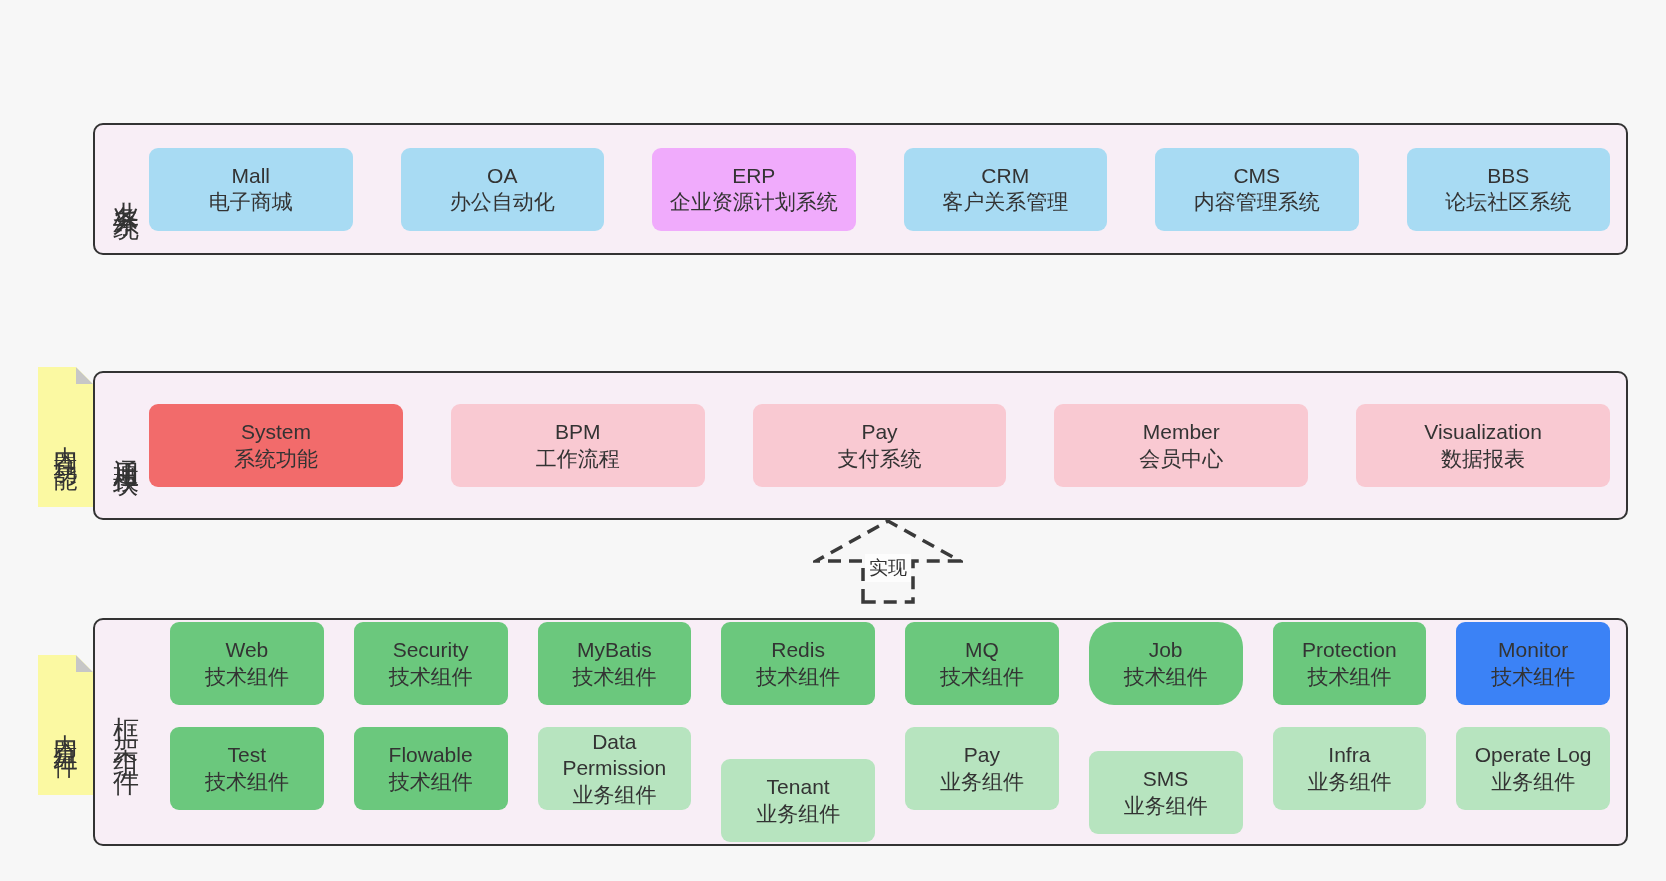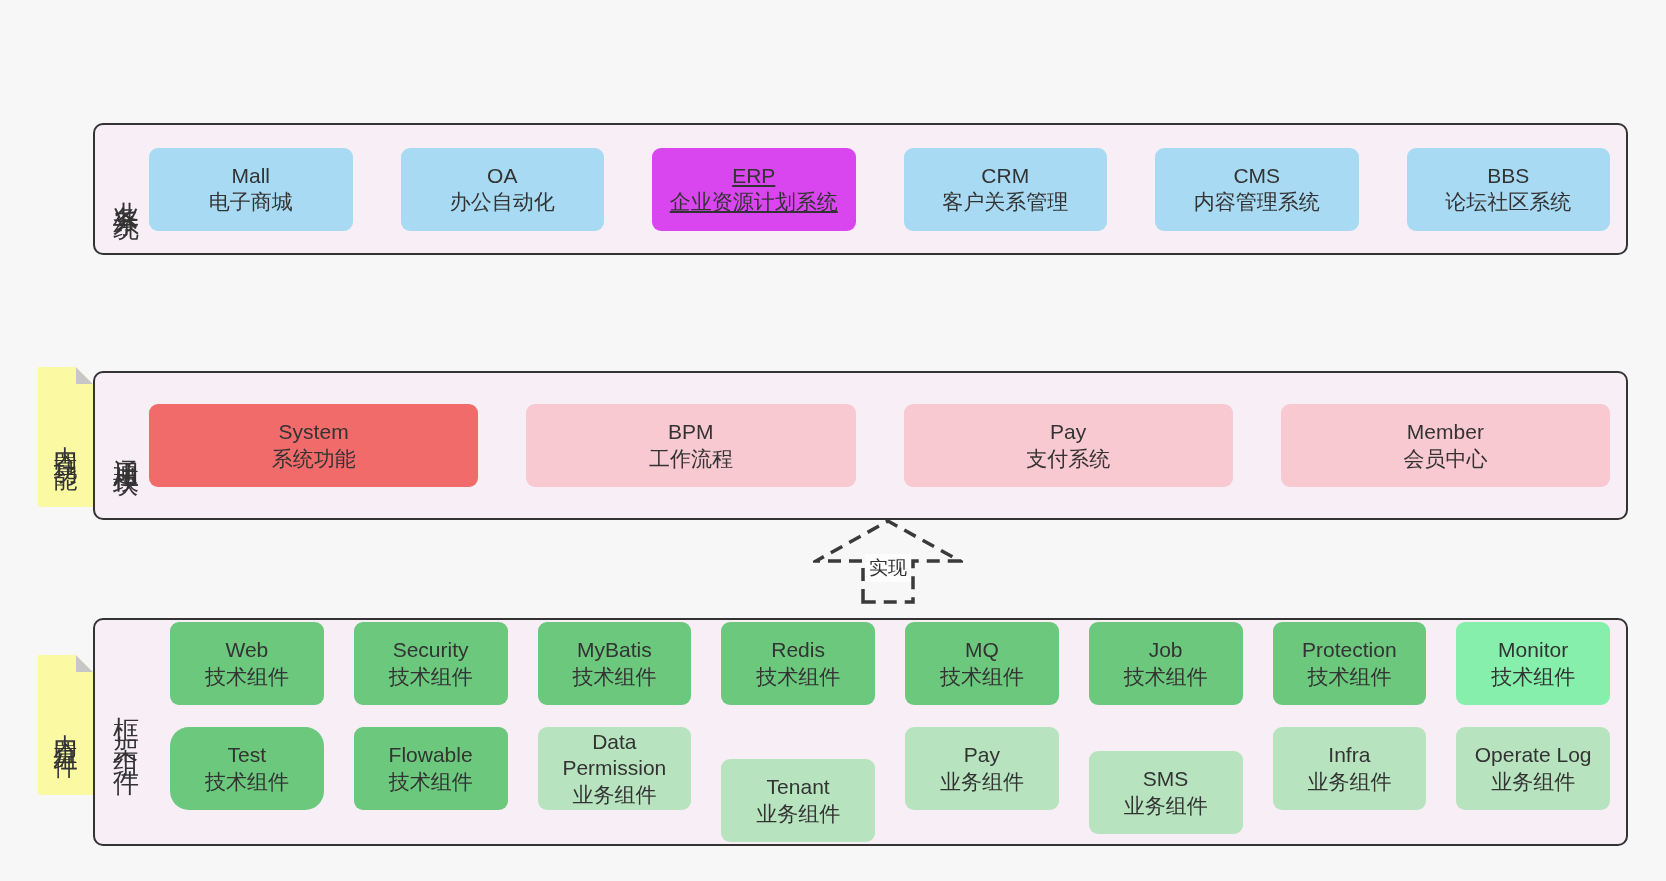--- a/index.html
+++ b/index.html
@@ -72,21 +72,21 @@
     <div class="rows">
         <div class="row">
           <div class="box" style="background: rgb(168, 219, 243); text-align: center;">
             <div class="module-title">Mall</div>
             <div class="module-subtitle">电子商城</div>
           </div>
           <div class="box" style="background: rgb(168, 219, 243);">
             <div class="module-title">OA</div>
             <div class="module-subtitle">办公自动化</div>
           </div>
-          <div class="box" style="background: #d946ef; text-decoration: underline;">
+          <div class="box" style="background: #f0abfc;">
             <div class="module-title">ERP</div>
             <div class="module-subtitle">企业资源计划系统</div>
           </div>
           <div class="box" style="background: rgb(168, 219, 243);">
             <div class="module-title">CRM</div>
             <div class="module-subtitle">客户关系管理</div>
           </div>
           <div class="box" style="background: rgb(168, 219, 243);">
             <div class="module-title">CMS</div>
             <div class="module-subtitle">内容管理系统</div>
@@ -112,20 +112,24 @@
             <div class="module-title">BPM</div>
             <div class="module-subtitle">工作流程</div>
           </div>
           <div class="box" style="background: rgb(249, 201, 210);">
             <div class="module-title">Pay</div>
             <div class="module-subtitle">支付系统</div>
           </div>
           <div class="box" style="background: rgb(249, 201, 210);">
             <div class="module-title">Member</div>
             <div class="module-subtitle">会员中心</div>
+          </div>
+          <div class="box" style="background: rgb(249, 201, 210);">
+            <div class="module-title">Visualization</div>
+            <div class="module-subtitle">数据报表</div>
           </div>
         </div>
       </div>
   </section>
 
   <div class="sticky sticky-1">
     <span class="fold"></span>
     <span class="sticky-text">内置功能</span>
   </div>
 
@@ -153,35 +157,35 @@
             <div class="module-subtitle">技术组件</div>
           </div>
           <div class="box" style="background: rgb(107, 200, 125);">
             <div class="module-title">Redis</div>
             <div class="module-subtitle">技术组件</div>
           </div>
           <div class="box" style="background: rgb(107, 200, 125);">
             <div class="module-title">MQ</div>
             <div class="module-subtitle">技术组件</div>
           </div>
-          <div class="box" style="background: rgb(107, 200, 125);">
+          <div class="box" style="background: rgb(107, 200, 125); border-radius: 25px;">
             <div class="module-title">Job</div>
             <div class="module-subtitle">技术组件</div>
           </div>
           <div class="box" style="background: rgb(107, 200, 125);">
             <div class="module-title">Protection</div>
             <div class="module-subtitle">技术组件</div>
           </div>
-          <div class="box" style="background: #86efac;">
+          <div class="box" style="background: #3b82f6;">
             <div class="module-title">Monitor</div>
             <div class="module-subtitle">技术组件</div>
           </div>
         </div>
         <div class="row">
-          <div class="box" style="background: rgb(107, 200, 125); border-radius: 19px;">
+          <div class="box" style="background: rgb(107, 200, 125);">
             <div class="module-title">Test</div>
             <div class="module-subtitle">技术组件</div>
           </div>
           <div class="box" style="background: rgb(107, 200, 125);">
             <div class="module-title">Flowable</div>
             <div class="module-subtitle">技术组件</div>
           </div>
           <div class="box" style="background: rgb(183, 228, 191);">
             <div class="module-title">Data Permission</div>
             <div class="module-subtitle">业务组件</div>

